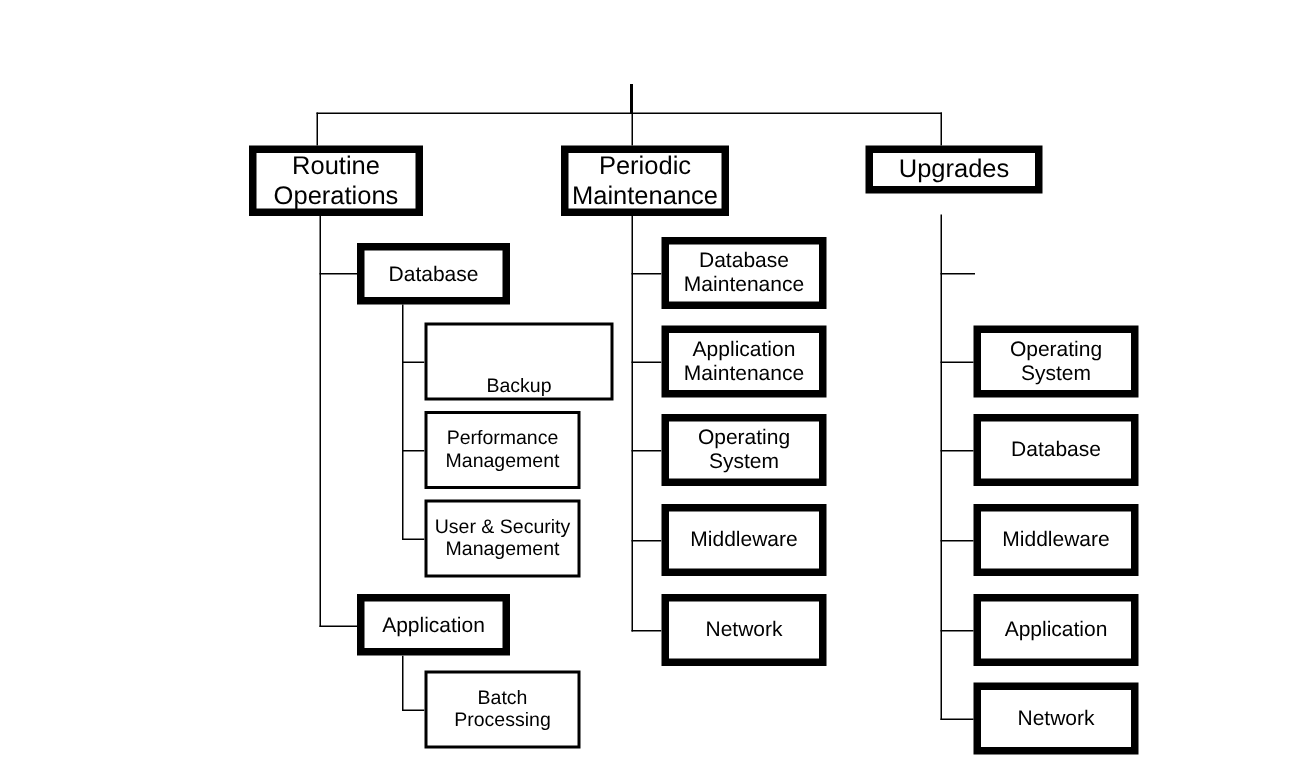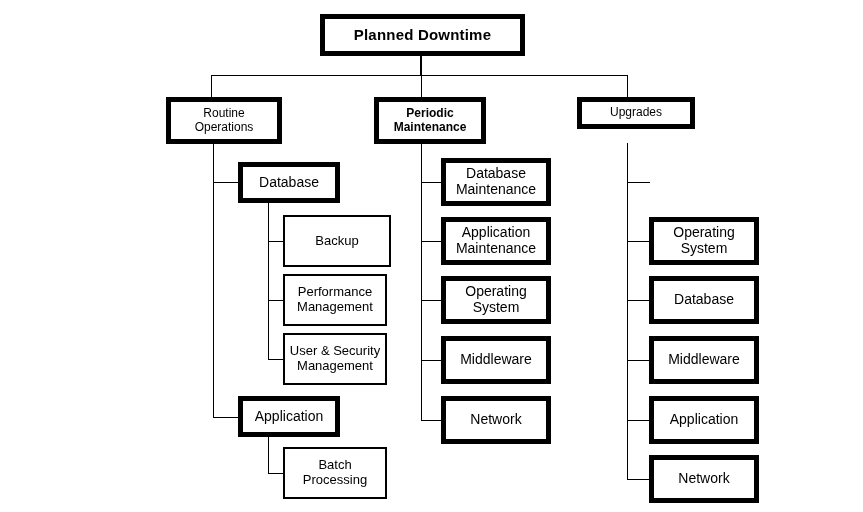--- a/index.html
+++ b/index.html
@@ -38,21 +38,21 @@
     border-width: 5px;
   }
   .node .label {
     display: block;
     white-space: pre-line;
     padding: 0 3px;
   }
 
   
   .t-root   { font-size: 15px; font-weight: bold; letter-spacing: .2px; }
-  .t-l2     { font-size: 12px; }
+  .t-l2     { font-size: 17px; }
   .t-l3     { font-size: 14px; }
   .t-leaf   { font-size: 13px; }
 
   
   .line {
     position: absolute;
     background: #000000;
     z-index: 1;
   }
   .line.h { height: 1px; }
@@ -92,44 +92,41 @@
   <div class="line h" style="left:421px; top:420px; width:20px;"></div>
 
   <div class="line v" style="left:627px; top:143px; height:337px;"></div>
   <div class="line h" style="left:627px; top:182px; width:23px;"></div>
   <div class="line h" style="left:627px; top:241px; width:23px;"></div>
   <div class="line h" style="left:627px; top:300px; width:23px;"></div>
   <div class="line h" style="left:627px; top:360px; width:23px;"></div>
   <div class="line h" style="left:627px; top:420px; width:23px;"></div>
   <div class="line h" style="left:627px; top:479px; width:23px;"></div>
 
-  <div class="node thick t-root" style="left:320px; top:14px; width:205px; height:42px;">
-    <span class="label">Planned Downtime</span>
-  </div>
 
   <div class="node thick t-l2" style="left:166px; top:97px; width:116px; height:47px;">
     <span class="label">Routine
 Operations</span>
   </div>
-  <div class="node thick t-l2" style="left:374px; top:97px; width:112px; height:47px;font-weight:bold;">
+  <div class="node thick t-l2" style="left:374px; top:97px; width:112px; height:47px;">
     <span class="label">Periodic
 Maintenance</span>
   </div>
   <div class="node thick t-l2" style="left:577px; top:97px; width:118px; height:32px;">
     <span class="label">Upgrades</span>
   </div>
 
   <div class="node thick t-l3" style="left:238px; top:162px; width:102px; height:41px;">
     <span class="label">Database</span>
   </div>
   <div class="node thick t-l3" style="left:238px; top:396px; width:102px; height:41px;">
     <span class="label">Application</span>
   </div>
 
-  <div class="node t-leaf" style="left:283px; top:215px; width:108px; height:52px;">
+  <div class="node t-leaf" style="left:283px; top:215px; width:126px; height:52px;align-items:flex-end;">
     <span class="label">Backup</span>
   </div>
   <div class="node t-leaf" style="left:283px; top:274px; width:104px; height:52px;">
     <span class="label">Performance
 Management</span>
   </div>
   <div class="node t-leaf" style="left:283px; top:333px; width:104px; height:52px;">
     <span class="label">User &amp; Security
 Management</span>
   </div>

